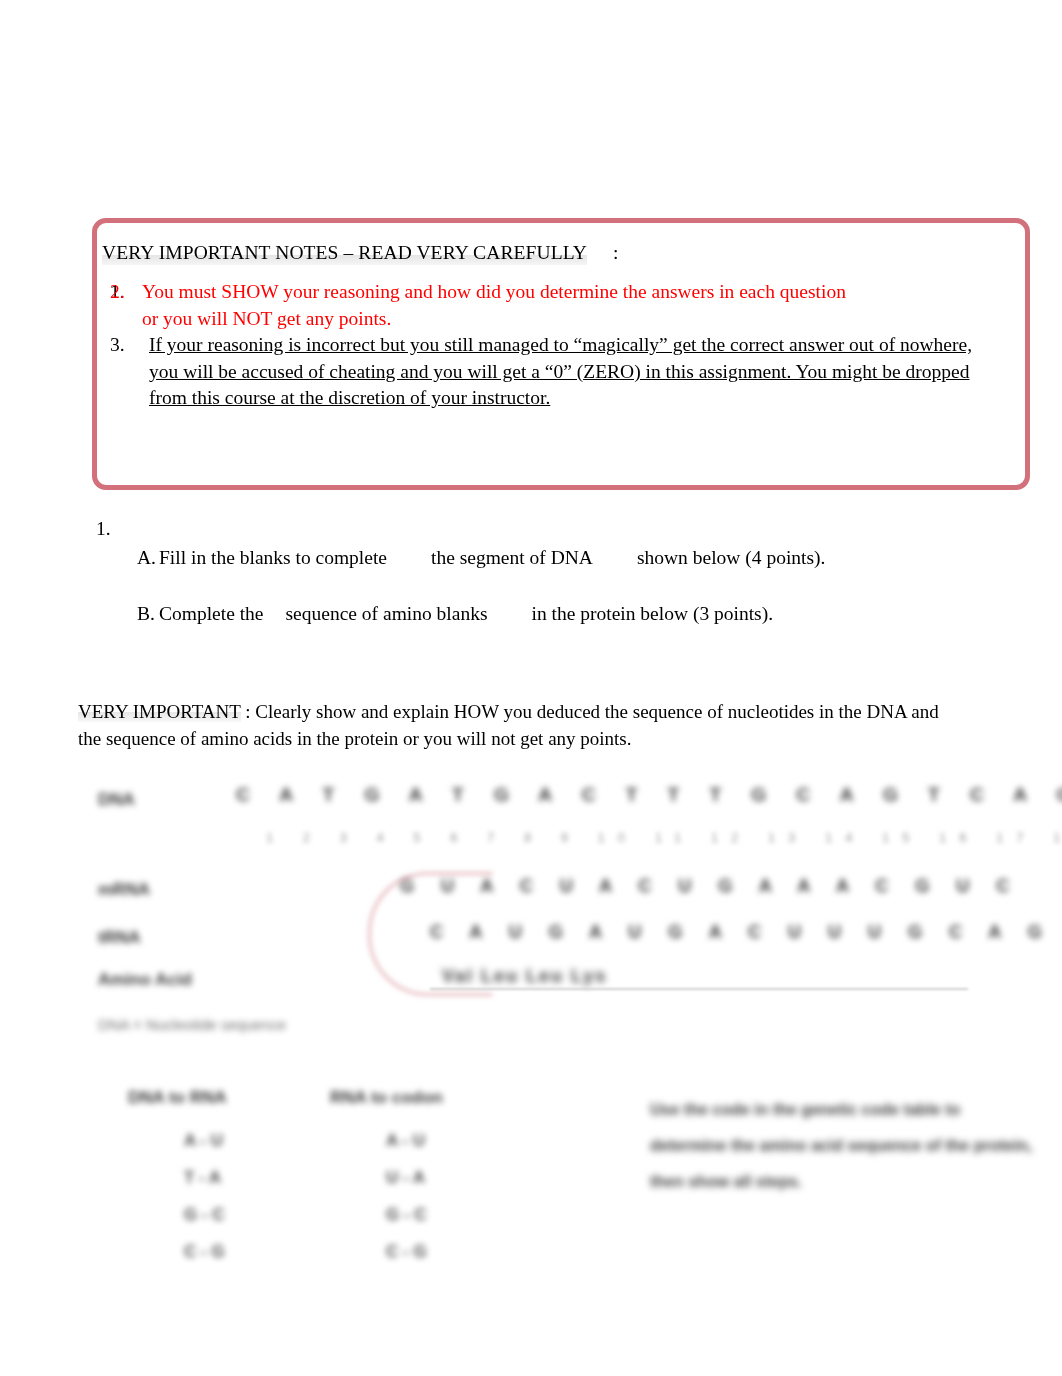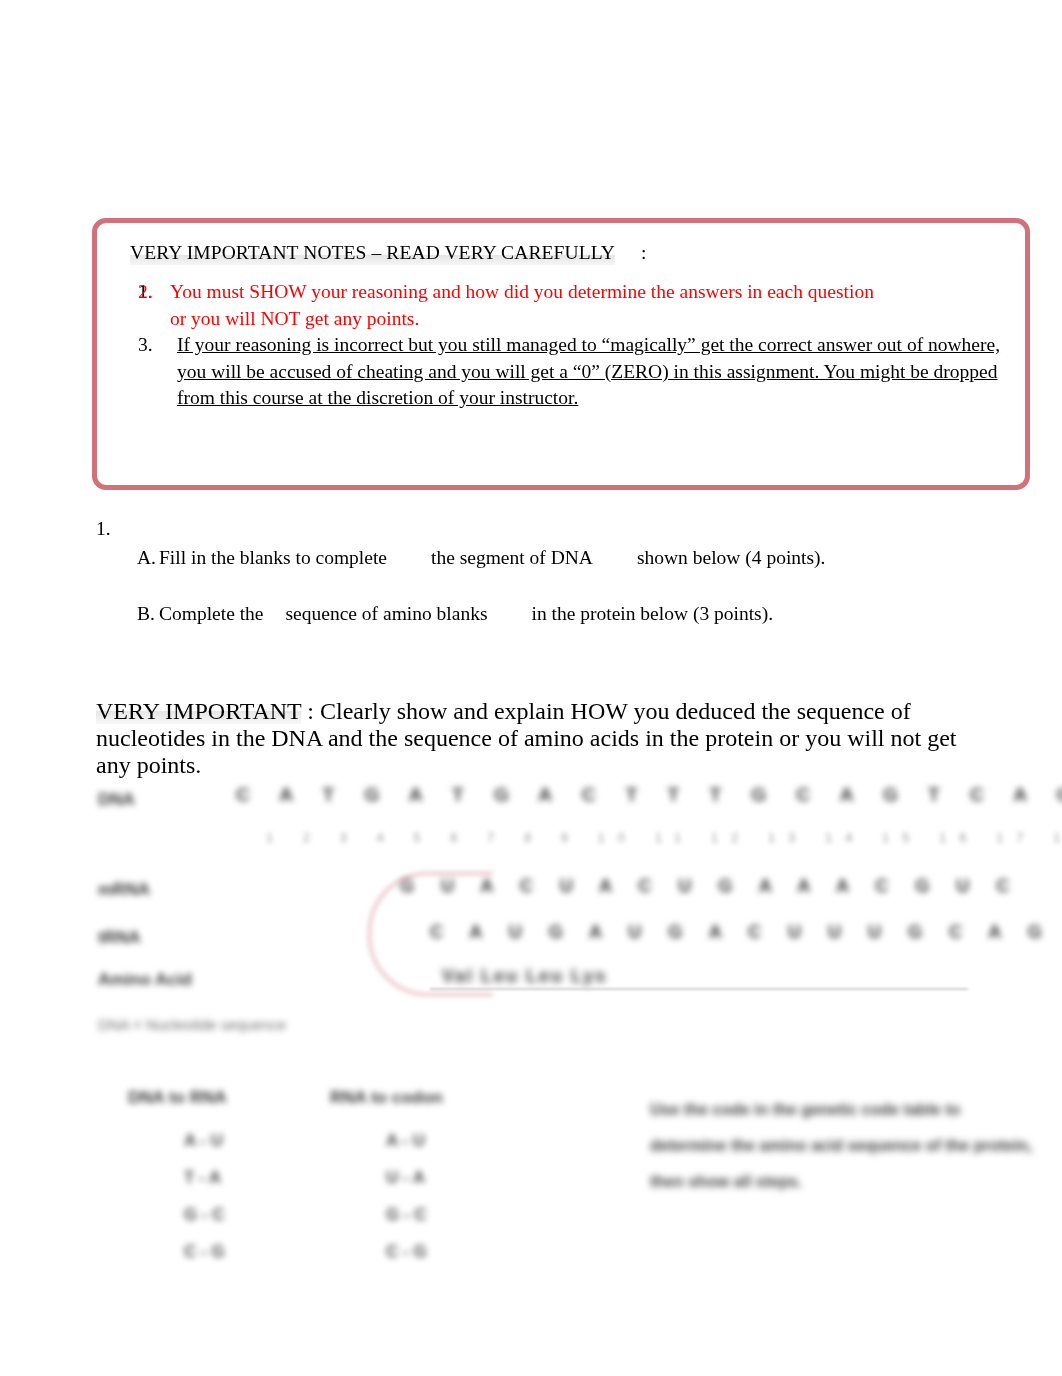--- a/index.html
+++ b/index.html
@@ -30,21 +30,21 @@
     width: 938px;
     height: 272px;
     box-sizing: border-box;
     border: 5px solid #d2707c;
     border-radius: 14px;
     background: #ffffff;
     filter: blur(0.6px);
   }
   .notes-inner {
     position: absolute;
-    left: 108px;
+    left: 80px;
     top: 218px;
     width: 938px;
     height: 300px;
     box-sizing: border-box;
     padding: 22px 28px 0 22px;
   }
   .notes-title {
     font-size: 19.5px;
     line-height: 1.3;
     letter-spacing: 0.1px;
@@ -103,24 +103,24 @@
     padding-left: 41px;
   }
   .ex-sub .lbl { position: absolute; left: 41px; top: 0; }
   .ex-sub .body { display: block; padding-left: 22px; }
   .gap-b { display: inline-block; width: 22px; }
   .gap-d { display: inline-block; width: 44px; }
 
   
   .vi-para {
     position: absolute;
-    left: 96px;
+    left: 78px;
     top: 698px;
     width: 862px;
-    font-size: 24px;
+    font-size: 19px;
     line-height: 27px;
   }
   .vi-para .hl {
     background: linear-gradient(to bottom, rgba(255,255,255,0) 50%, rgba(165,165,165,0.28) 51%, rgba(205,205,205,0.15) 100%);
   }
 
   
   .blurred-region {
     position: absolute;
     left: 0;

